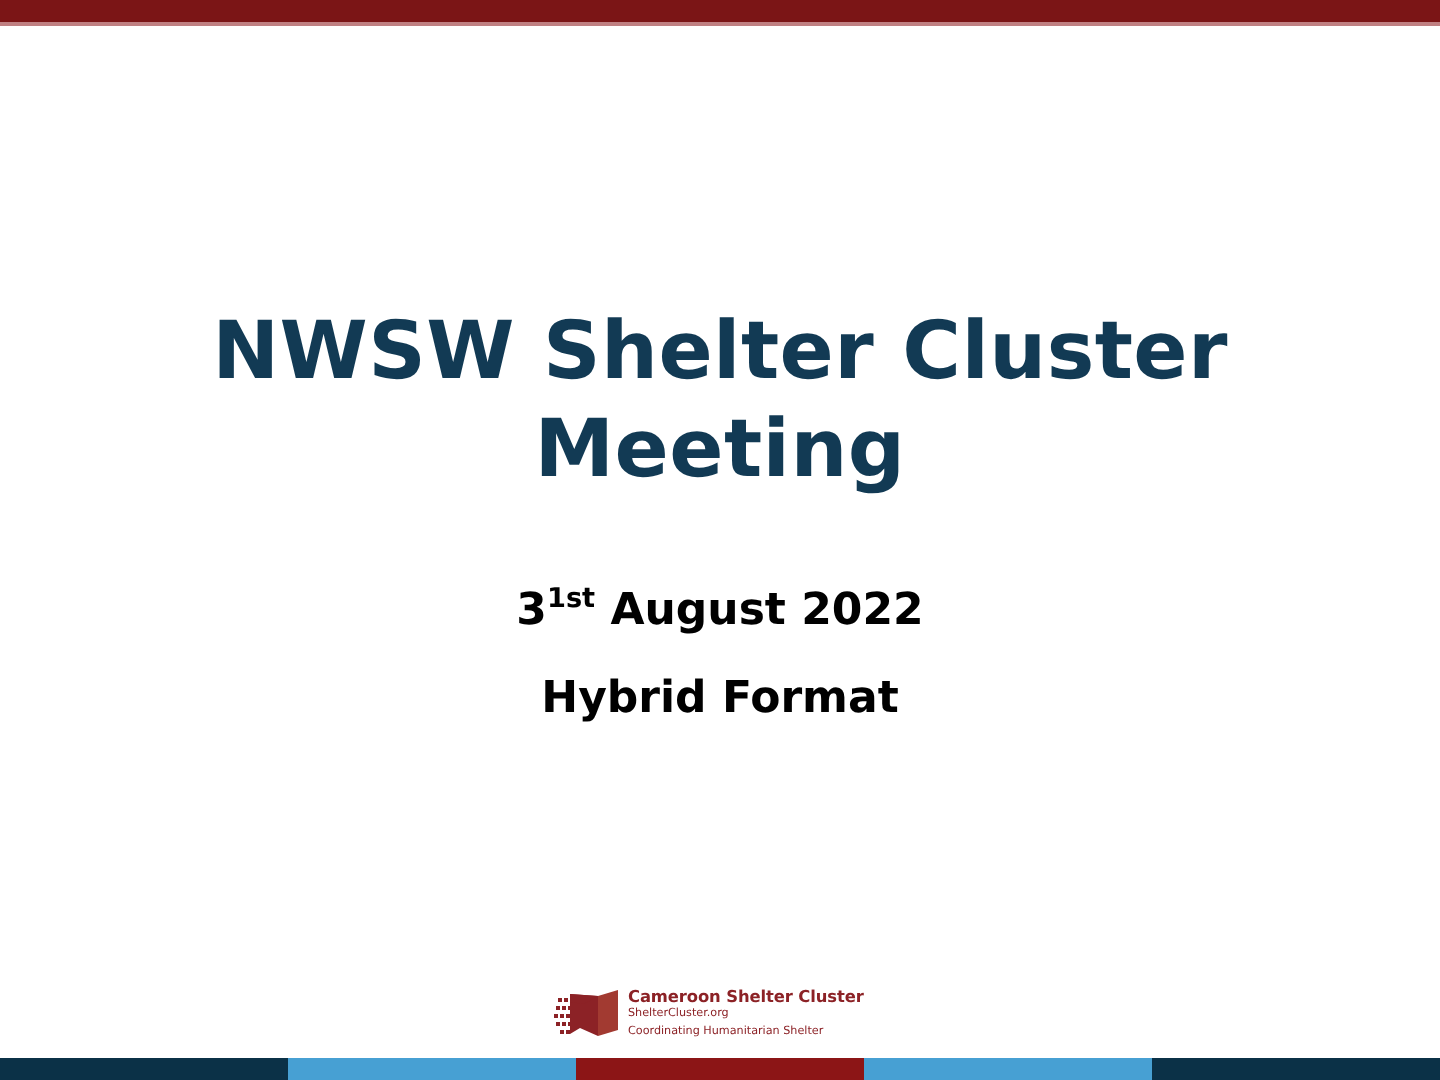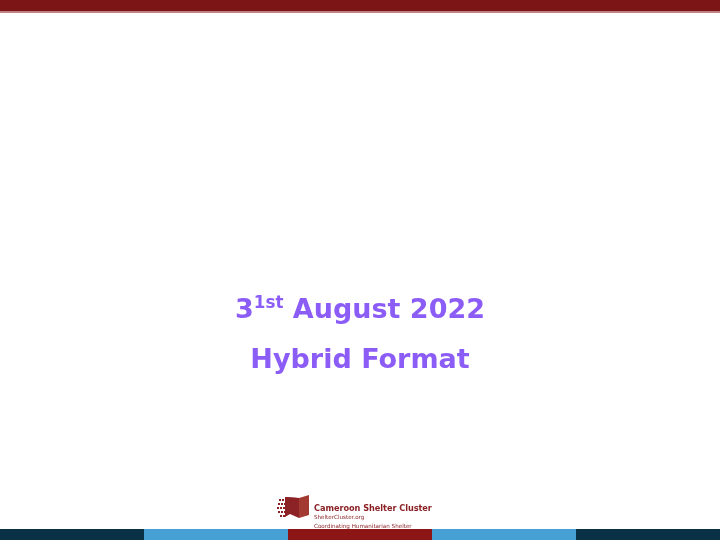--- a/index.html
+++ b/index.html
@@ -62,24 +62,24 @@
   .subtitle-block {
     position: absolute;
     left: 60px;
     top: 292px;
     width: 600px;
     text-align: center;
   }
   .subtitle-line {
     margin: 0 0 16px 0;
     font-family: "DejaVu Sans", sans-serif;
-    font-size: 27px;
+    font-size: 22px;
     font-weight: bold;
     line-height: 1.25;
-    color: #8b5cf6;
+    color: #000000;
   }
   .subtitle-line:last-child {
     margin-bottom: 4px;
   }
   .subtitle-line sup {
     font-size: 0.62em;
     vertical-align: super;
     line-height: 0;
   }
 
@@ -105,21 +105,20 @@
     width: 128px;
   }
   .logo-name {
     font-family: "DejaVu Sans", sans-serif;
     font-size: 8.2px;
     font-weight: bold;
     color: #8C2226;
     line-height: 1.15;
     white-space: nowrap;
     letter-spacing: -0.05px;
-    margin-top: 10px;
   }
   .logo-site {
     font-family: "DejaVu Sans", sans-serif;
     font-size: 5.6px;
     color: #8C2226;
     line-height: 1.35;
     white-space: nowrap;
     margin-top: 1px;
   }
   .logo-tag {
@@ -146,20 +145,23 @@
   }
 </style>
 </head>
 <body>
 
 <div class="slide">
 
   <div class="top-bar" style="background: rgb(123, 21, 22);"></div>
   <div class="top-hairline" style="background: rgb(192, 128, 130);"></div>
 
+  <div class="title-block">
+    <h1 class="slide-title">NWSW Shelter Cluster Meeting</h1>
+  </div>
 
   <div class="subtitle-block">
     <p class="subtitle-line"><span>3</span><sup>1st</sup><span> August 2022</span></p>
     <p class="subtitle-line">Hybrid Format</p>
   </div>
 
   <div class="logo">
     <div class="logo-mark">
       <svg width="34" height="32" viewBox="0 0 34 32" xmlns="http://www.w3.org/2000/svg">
 

